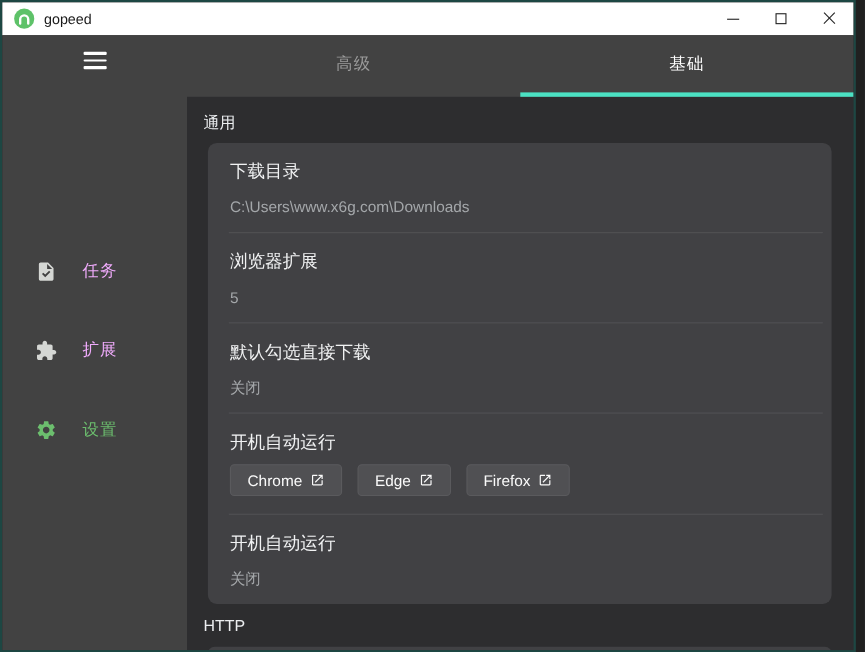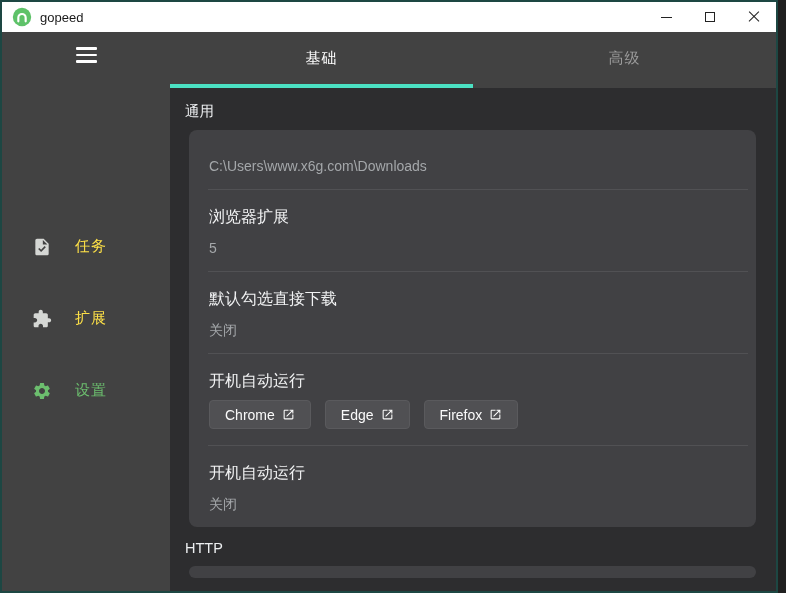--- a/index.html
+++ b/index.html
@@ -20,21 +20,21 @@
   .glyph-close::after { transform:rotate(-45deg); }
 
   
   .body-row { flex:1; display:flex; min-height:0; }
 
   
   .sidebar { width:168px; background:#424242; flex:0 0 auto; display:flex; flex-direction:column; }
   .hamburger { margin:13px auto 0; background:none; border:none; cursor:pointer; display:flex; flex-direction:column; gap:4px; padding:2px; }
   .hamburger i { display:block; width:21px; height:2.6px; background:#fff; border-radius:1px; }
   .nav { margin-top:146px; }
-  .nav-item { height:72px; display:flex; align-items:center; padding-left:30px; cursor:pointer; color:#fde047; }
+  .nav-item { height:72px; display:flex; align-items:center; padding-left:30px; cursor:pointer; color:#f0abfc; }
   .nav-item .nav-icon { width:20px; height:20px; margin-right:23px; display:inline-flex; }
   .nav-item .nav-label { font-size:15px; letter-spacing:1px; }
   .nav-item.active { color:#6cbe6e; }
 
   
   .main { flex:1; display:flex; flex-direction:column; min-width:0; }
   .tabbar { height:56px; background:#424242; display:flex; flex:0 0 auto; }
   .tab { flex:1; display:flex; align-items:center; justify-content:center; font-size:15px; color:#9b9b9b; cursor:pointer; border-bottom:4px solid transparent; letter-spacing:1px; }
   .tab.active { color:#ffffff; border-bottom-color:#4be1c3; }
 
@@ -108,30 +108,31 @@
                 <path d="M19.14 12.94c.04-.3.06-.61.06-.94 0-.32-.02-.64-.07-.94l2.03-1.58c.18-.14.23-.41.12-.61l-1.92-3.32c-.12-.22-.37-.29-.59-.22l-2.39.96c-.5-.38-1.03-.7-1.62-.94l-.36-2.54c-.04-.24-.24-.41-.48-.41h-3.84c-.24 0-.43.17-.47.41l-.36 2.54c-.59.24-1.13.57-1.62.94l-2.39-.96c-.22-.08-.47 0-.59.22L2.74 8.87c-.12.21-.08.47.12.61l2.03 1.58c-.05.3-.09.63-.09.94s.02.64.07.94l-2.03 1.58c-.18.14-.23.41-.12.61l1.92 3.32c.12.22.37.29.59.22l2.39-.96c.5.38 1.03.7 1.62.94l.36 2.54c.05.24.24.41.48.41h3.84c.24 0 .44-.17.47-.41l.36-2.54c.59-.24 1.13-.56 1.62-.94l2.39.96c.22.08.47 0 .59-.22l1.92-3.32c.12-.22.07-.47-.12-.61l-2.01-1.58zM12 15.6c-1.98 0-3.6-1.62-3.6-3.6s1.62-3.6 3.6-3.6 3.6 1.62 3.6 3.6-1.62 3.6-3.6 3.6z"></path>
               </svg>
           </span>
           <span class="nav-label">设置</span>
         </div>
       </nav>
     </aside>
 
     <main class="main">
       <div class="tabbar">
+        <div class="tab">高级</div>
         <div class="tab active">基础</div>
-        <div class="tab">高级</div>
       </div>
 
       <div class="content">
         <div class="section-label">通用</div>
 
         <div class="card">
 
           <div class="item">
+            <div class="item-title">下载目录</div>
             <div class="item-sub">C:\Users\www.x6g.com\Downloads</div>
           </div>
           <div class="divider"></div>
 
           <div class="item">
             <div class="item-title">浏览器扩展</div>
             <div class="item-sub">5</div>
           </div>
           <div class="divider"></div>
 

